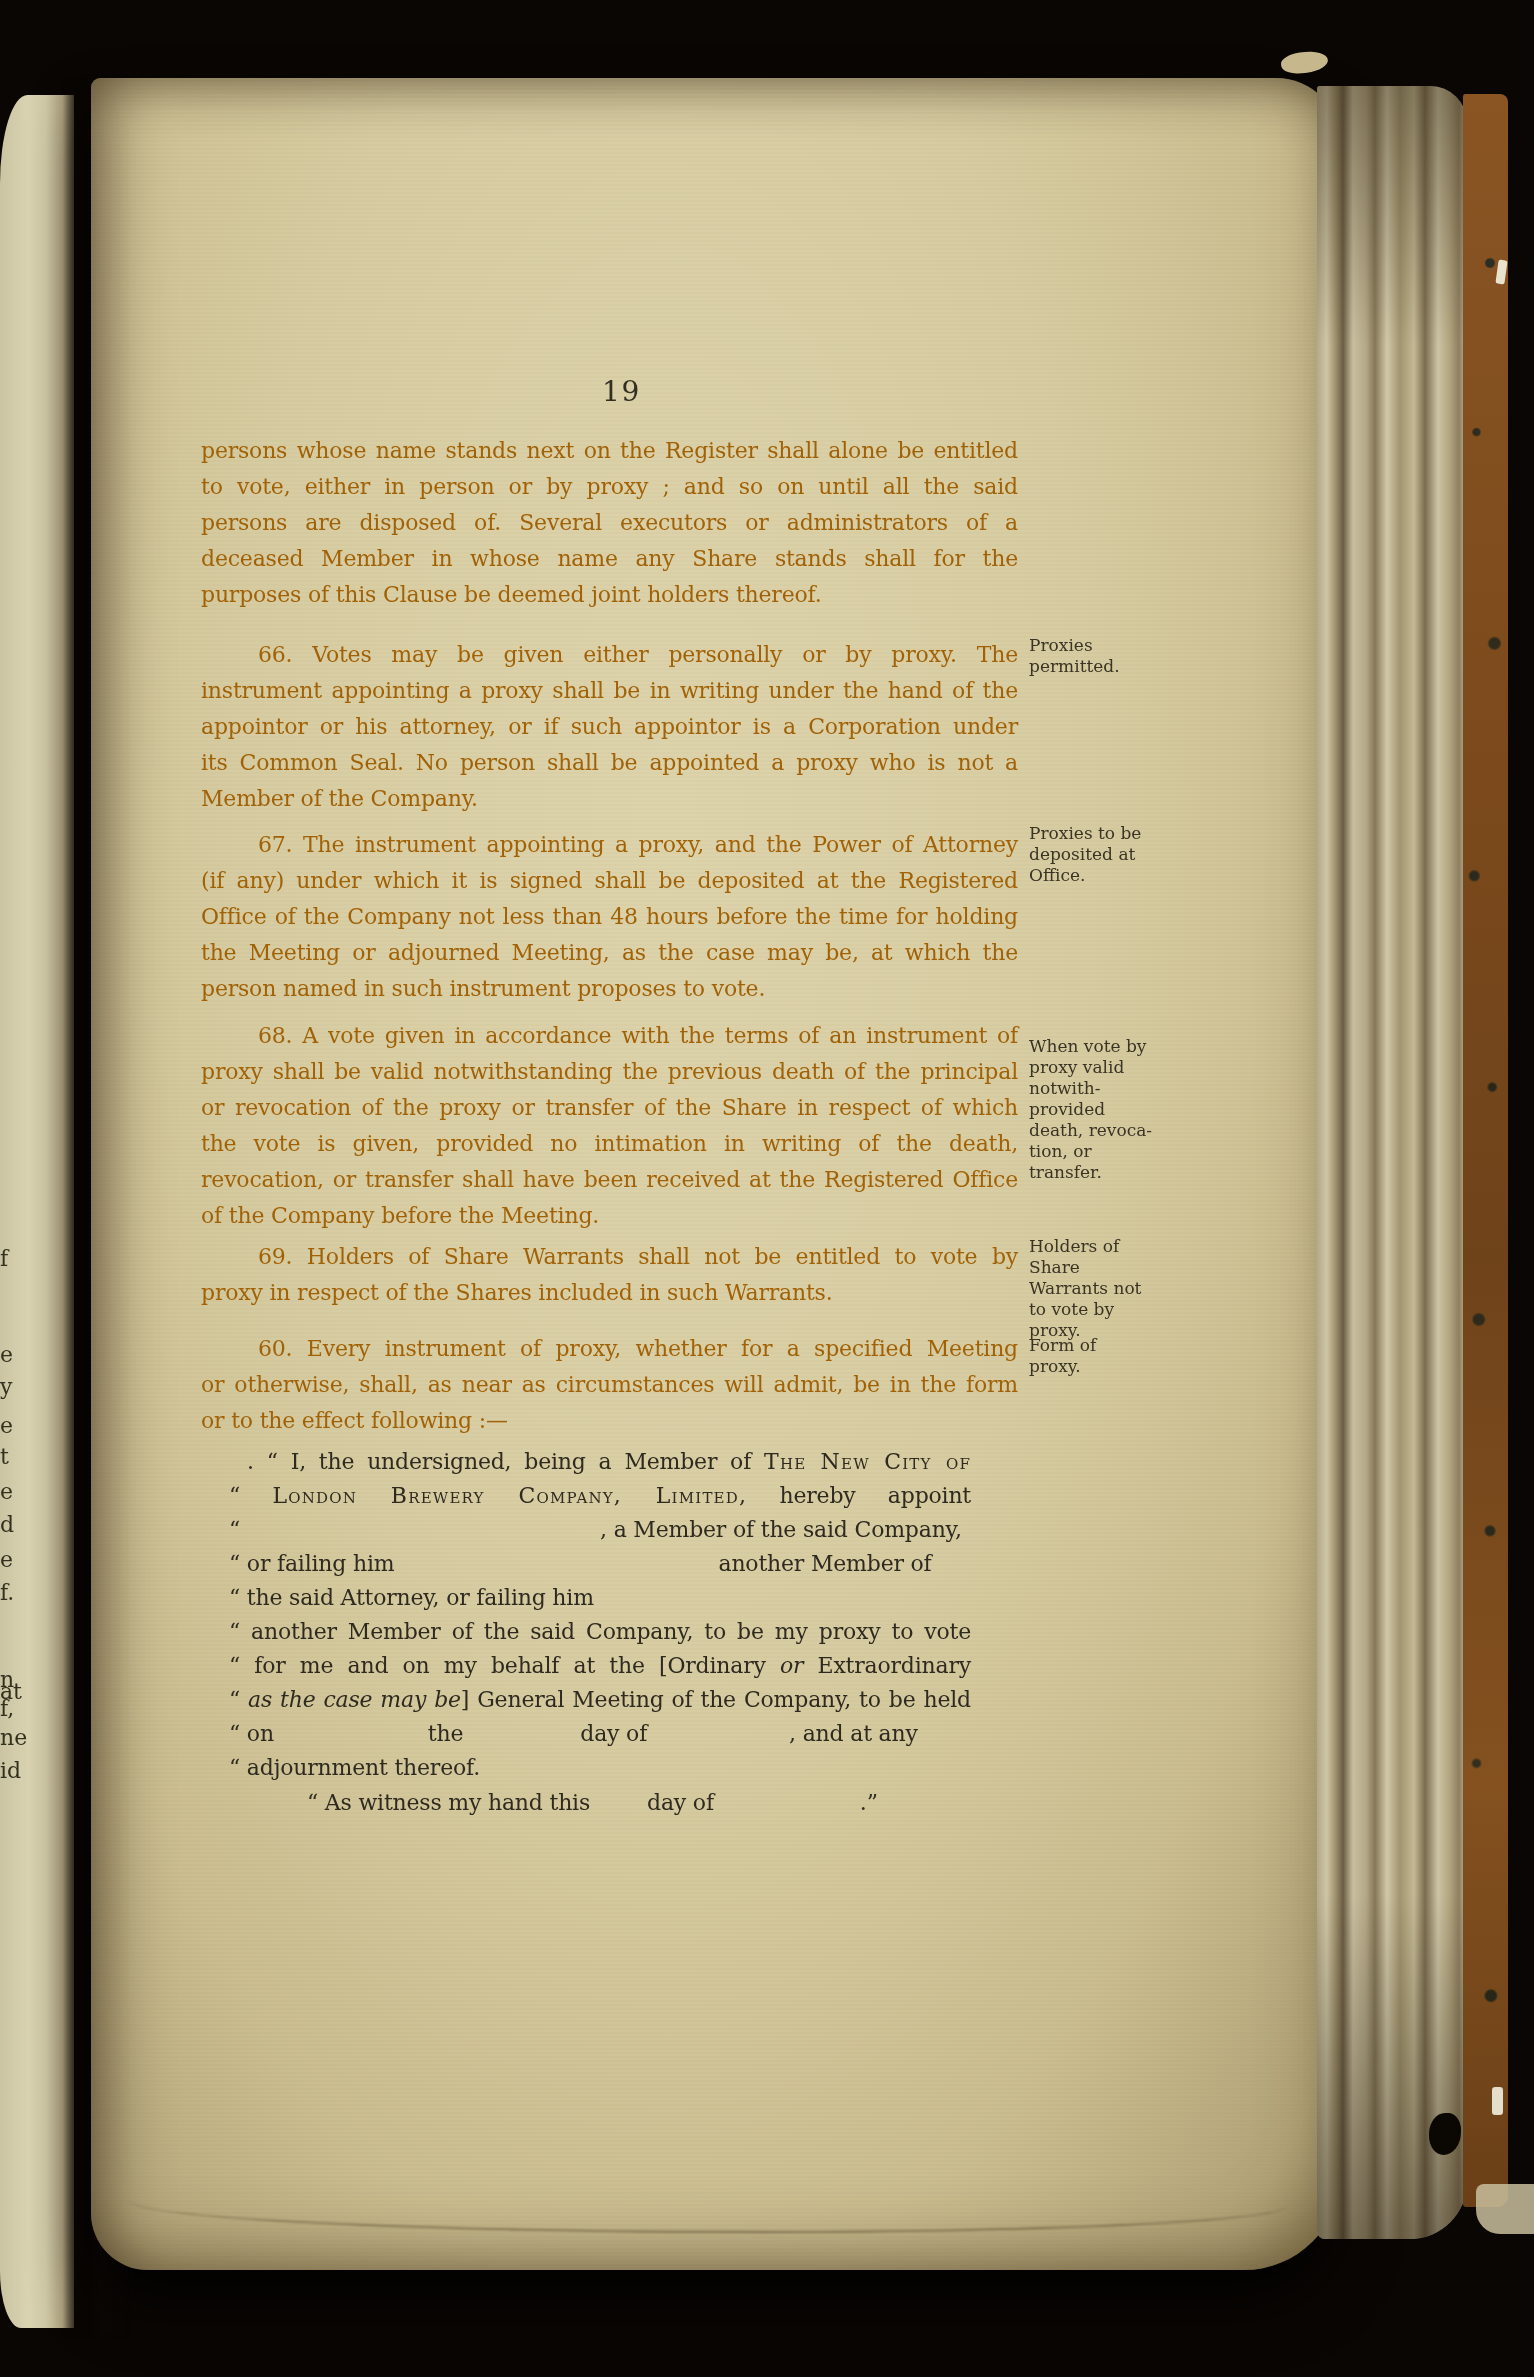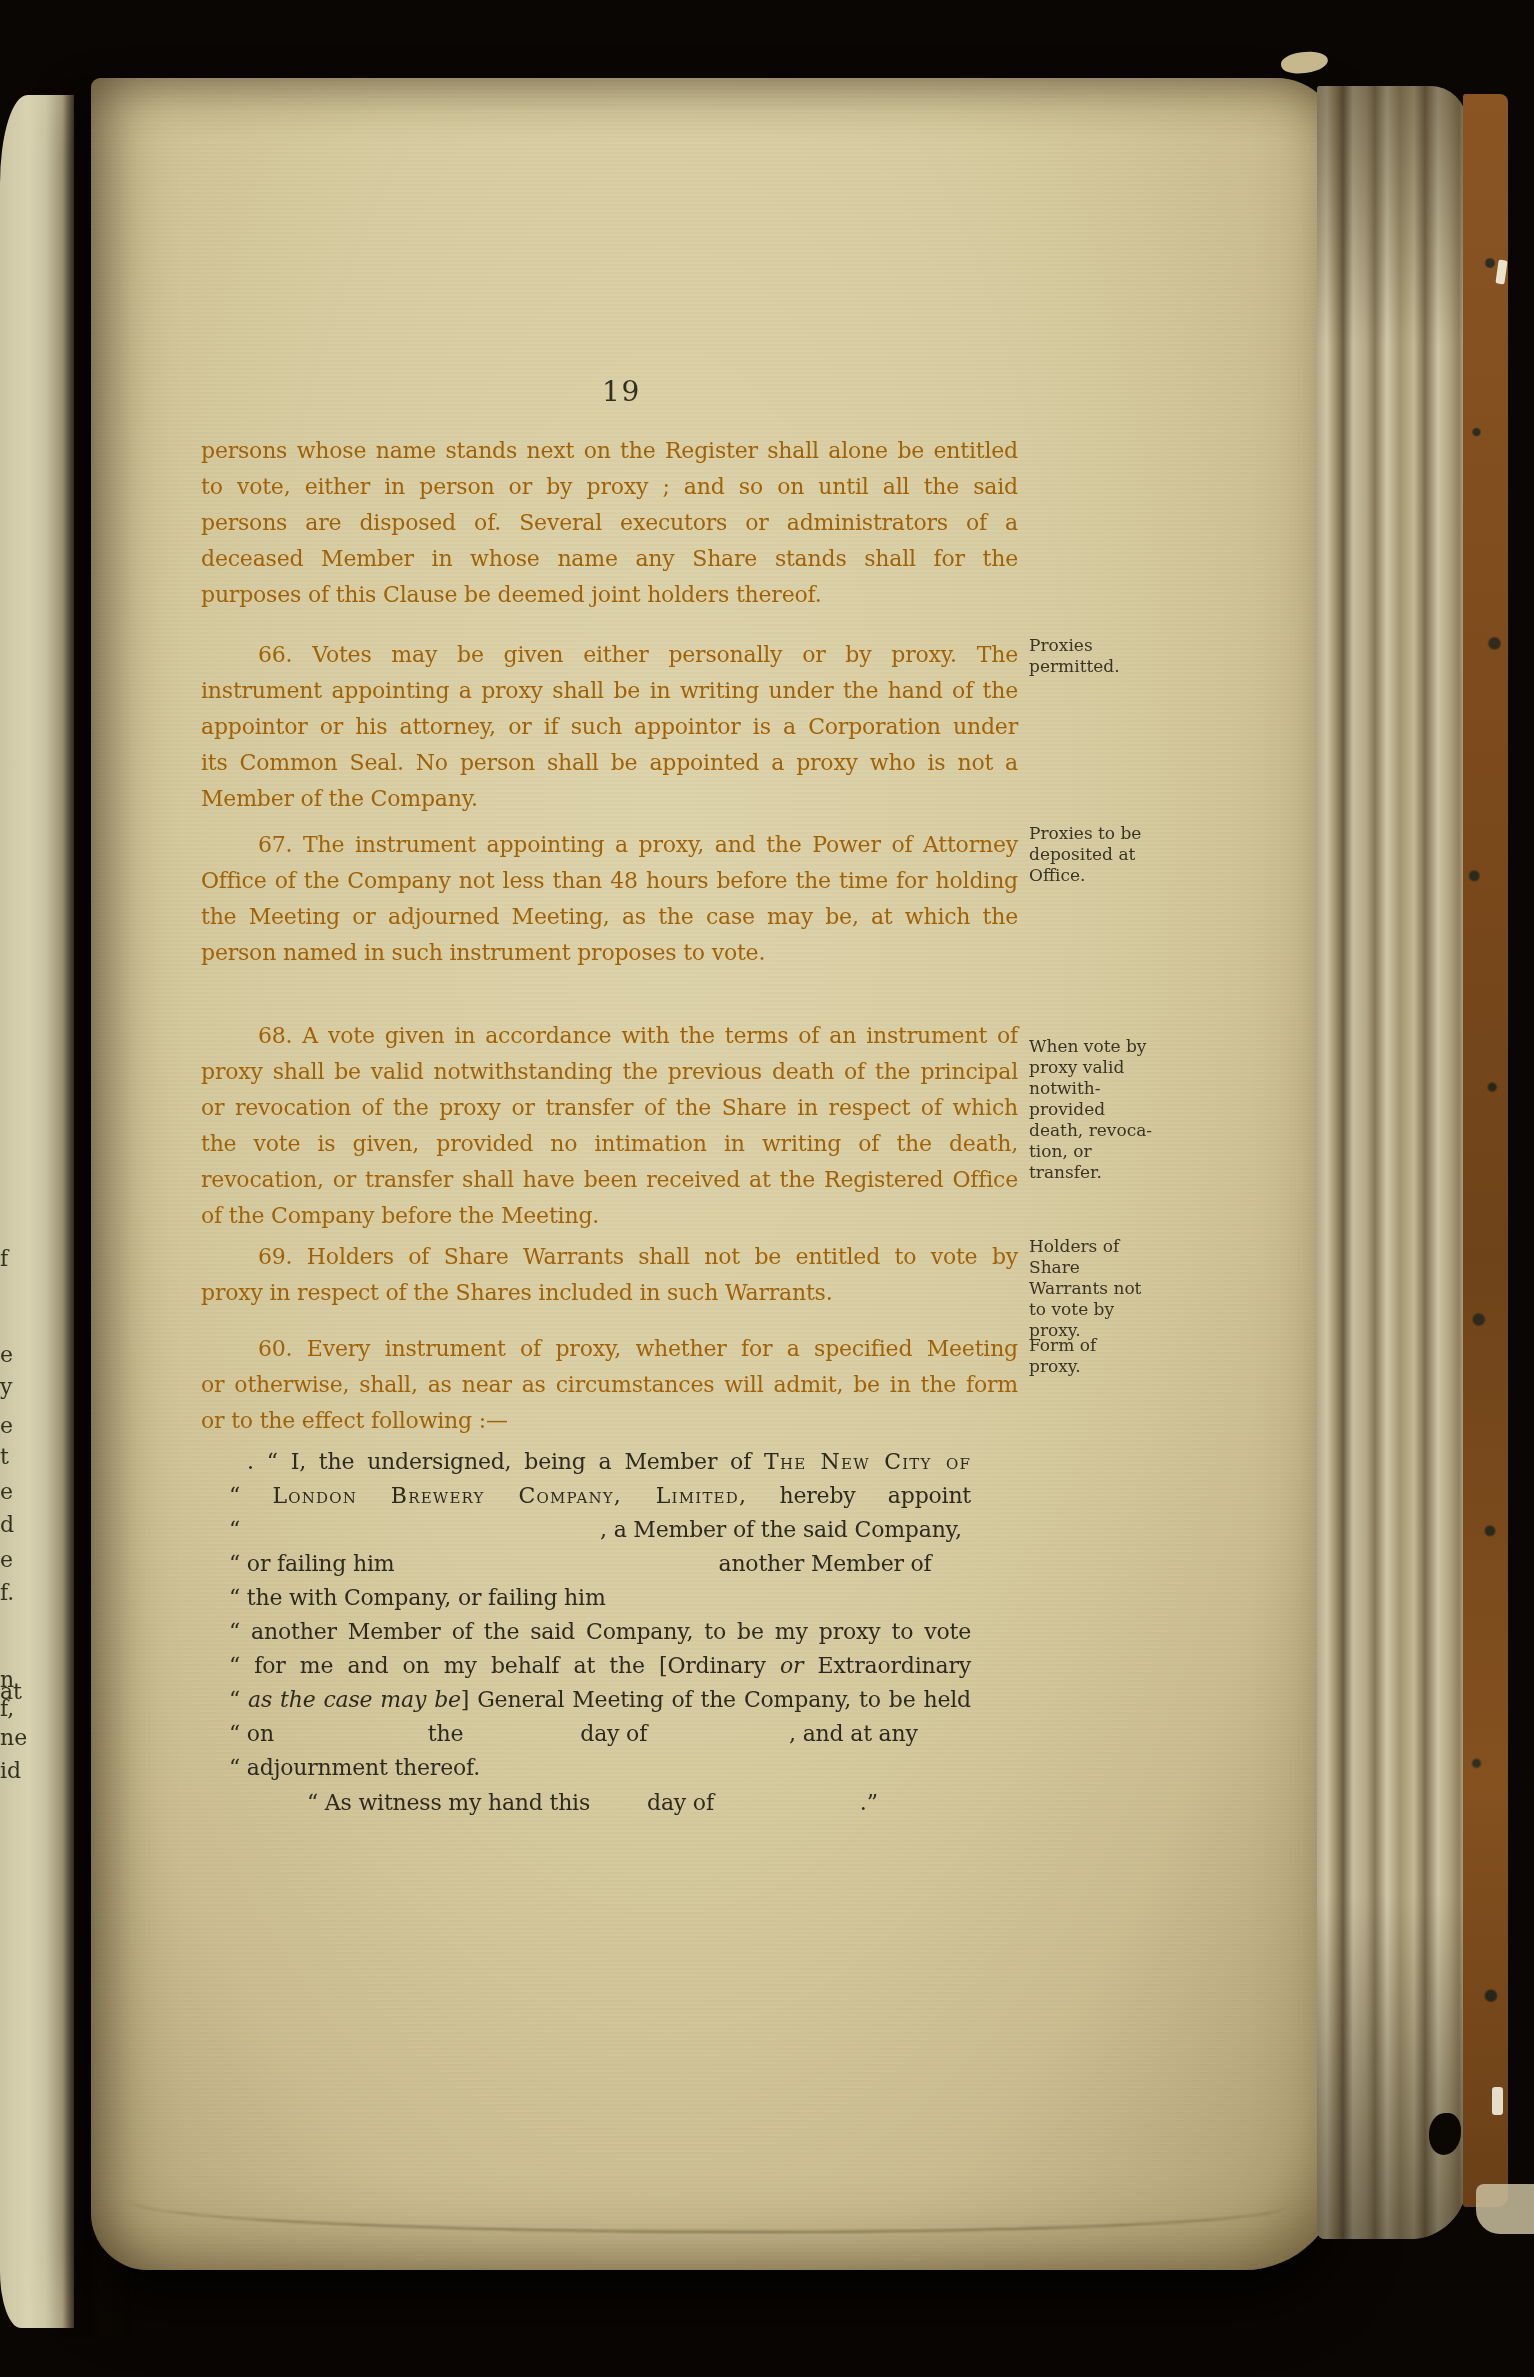--- a/index.html
+++ b/index.html
@@ -117,20 +117,21 @@
     </div>
     <div class="paragraph" style="top: 637px;">
       <div class="tline just" style="text-indent: 57px;">66.  Votes may be given either personally or by proxy.  The</div>
       <div class="tline just">instrument appointing a proxy shall be in writing under the hand of the</div>
       <div class="tline just">appointor or his attorney, or if such appointor is a Corporation under</div>
       <div class="tline just">its Common Seal.  No person shall be appointed a proxy who is not a</div>
       <div class="tline">Member of the Company.</div>
     </div>
     <div class="paragraph" style="top: 827px;">
       <div class="tline just" style="text-indent: 57px;">67.  The instrument appointing a proxy, and the Power of Attorney</div>
+      <div class="tline just">(if any) under which it is signed shall be deposited at the Registered</div>
       <div class="tline just">Office of the Company not less than 48 hours before the time for holding</div>
       <div class="tline just">the Meeting or adjourned Meeting, as the case may be, at which the</div>
       <div class="tline">person named in such instrument proposes to vote.</div>
     </div>
     <div class="paragraph" style="top: 1018px;">
       <div class="tline just" style="text-indent: 57px;">68.  A vote given in accordance with the terms of an instrument of</div>
       <div class="tline just">proxy shall be valid notwithstanding the previous death of the principal</div>
       <div class="tline just">or revocation of the proxy or transfer of the Share in respect of which</div>
       <div class="tline just">the vote is given, provided no intimation in writing of the death,</div>
       <div class="tline just">revocation, or transfer shall have been received at the Registered Office</div>
@@ -144,21 +145,21 @@
       <div class="tline just" style="text-indent: 57px;">60.  Every instrument of proxy, whether for a specified Meeting</div>
       <div class="tline just">or otherwise, shall, as near as circumstances will admit, be in the form</div>
       <div class="tline">or to the effect following :—</div>
     </div>
   </div>
 <div class="form-layer">
     <div class="fline just" style="top: 1445px; left: 247px; width: 724px;"><span>. “ I, the undersigned, being a Member of </span><span class="sc">The New City of</span></div>
     <div class="fline just" style="top: 1479px; left: 229px; width: 742px;"><span>“ </span><span class="sc">London Brewery Company, Limited,</span><span> hereby appoint</span></div>
     <div class="fline" style="top: 1513px; left: 229px;"><span>“</span><span class="gap" style="width: 360px;"></span><span>, a Member of the said Company,</span></div>
     <div class="fline" style="top: 1547px; left: 229px;"><span>“ or failing him</span><span class="gap" style="width: 324px;"></span><span>another Member of</span></div>
-    <div class="fline" style="top: 1581px; left: 229px;"><span>“ the with Company, or failing him</span></div>
+    <div class="fline" style="top: 1581px; left: 229px;"><span>“ the said Attorney, or failing him</span></div>
     <div class="fline just" style="top: 1615px; left: 229px; width: 742px;"><span>“ another Member of the said Company, to be my proxy to vote</span></div>
     <div class="fline just" style="top: 1649px; left: 229px; width: 742px;"><span>“ for me and on my behalf at the [Ordinary </span><span class="it">or</span><span> Extraordinary</span></div>
     <div class="fline just" style="top: 1683px; left: 229px; width: 742px;"><span>“ </span><span class="it">as the case may be</span><span>] General Meeting of the Company, to be held</span></div>
     <div class="fline" style="top: 1717px; left: 229px;"><span>“ on</span><span class="gap" style="width: 154px;"></span><span>the</span><span class="gap" style="width: 117px;"></span><span>day of</span><span class="gap" style="width: 142px;"></span><span>, and at any</span></div>
     <div class="fline" style="top: 1751px; left: 229px;"><span>“ adjournment thereof.</span></div>
     <div class="fline" style="top: 1786px; left: 279px; margin-left: 28px;"><span>“ As witness my hand this</span><span class="gap" style="width: 57px;"></span><span>day of</span><span class="gap" style="width: 146px;"></span><span>.”</span></div>
   </div>
 <div>
     <div class="sidenote" style="top: 635px;">
       <div>Proxies</div>

